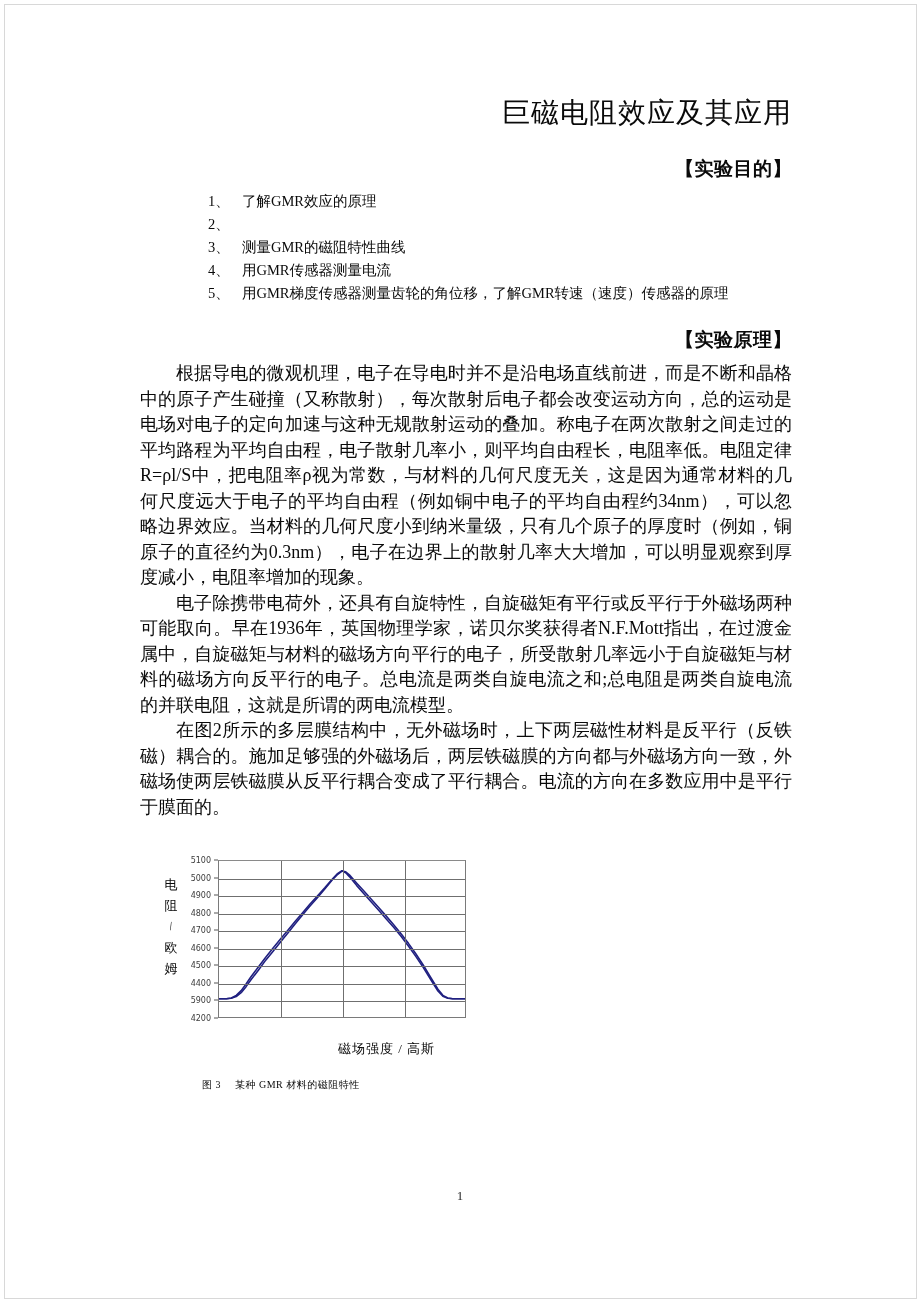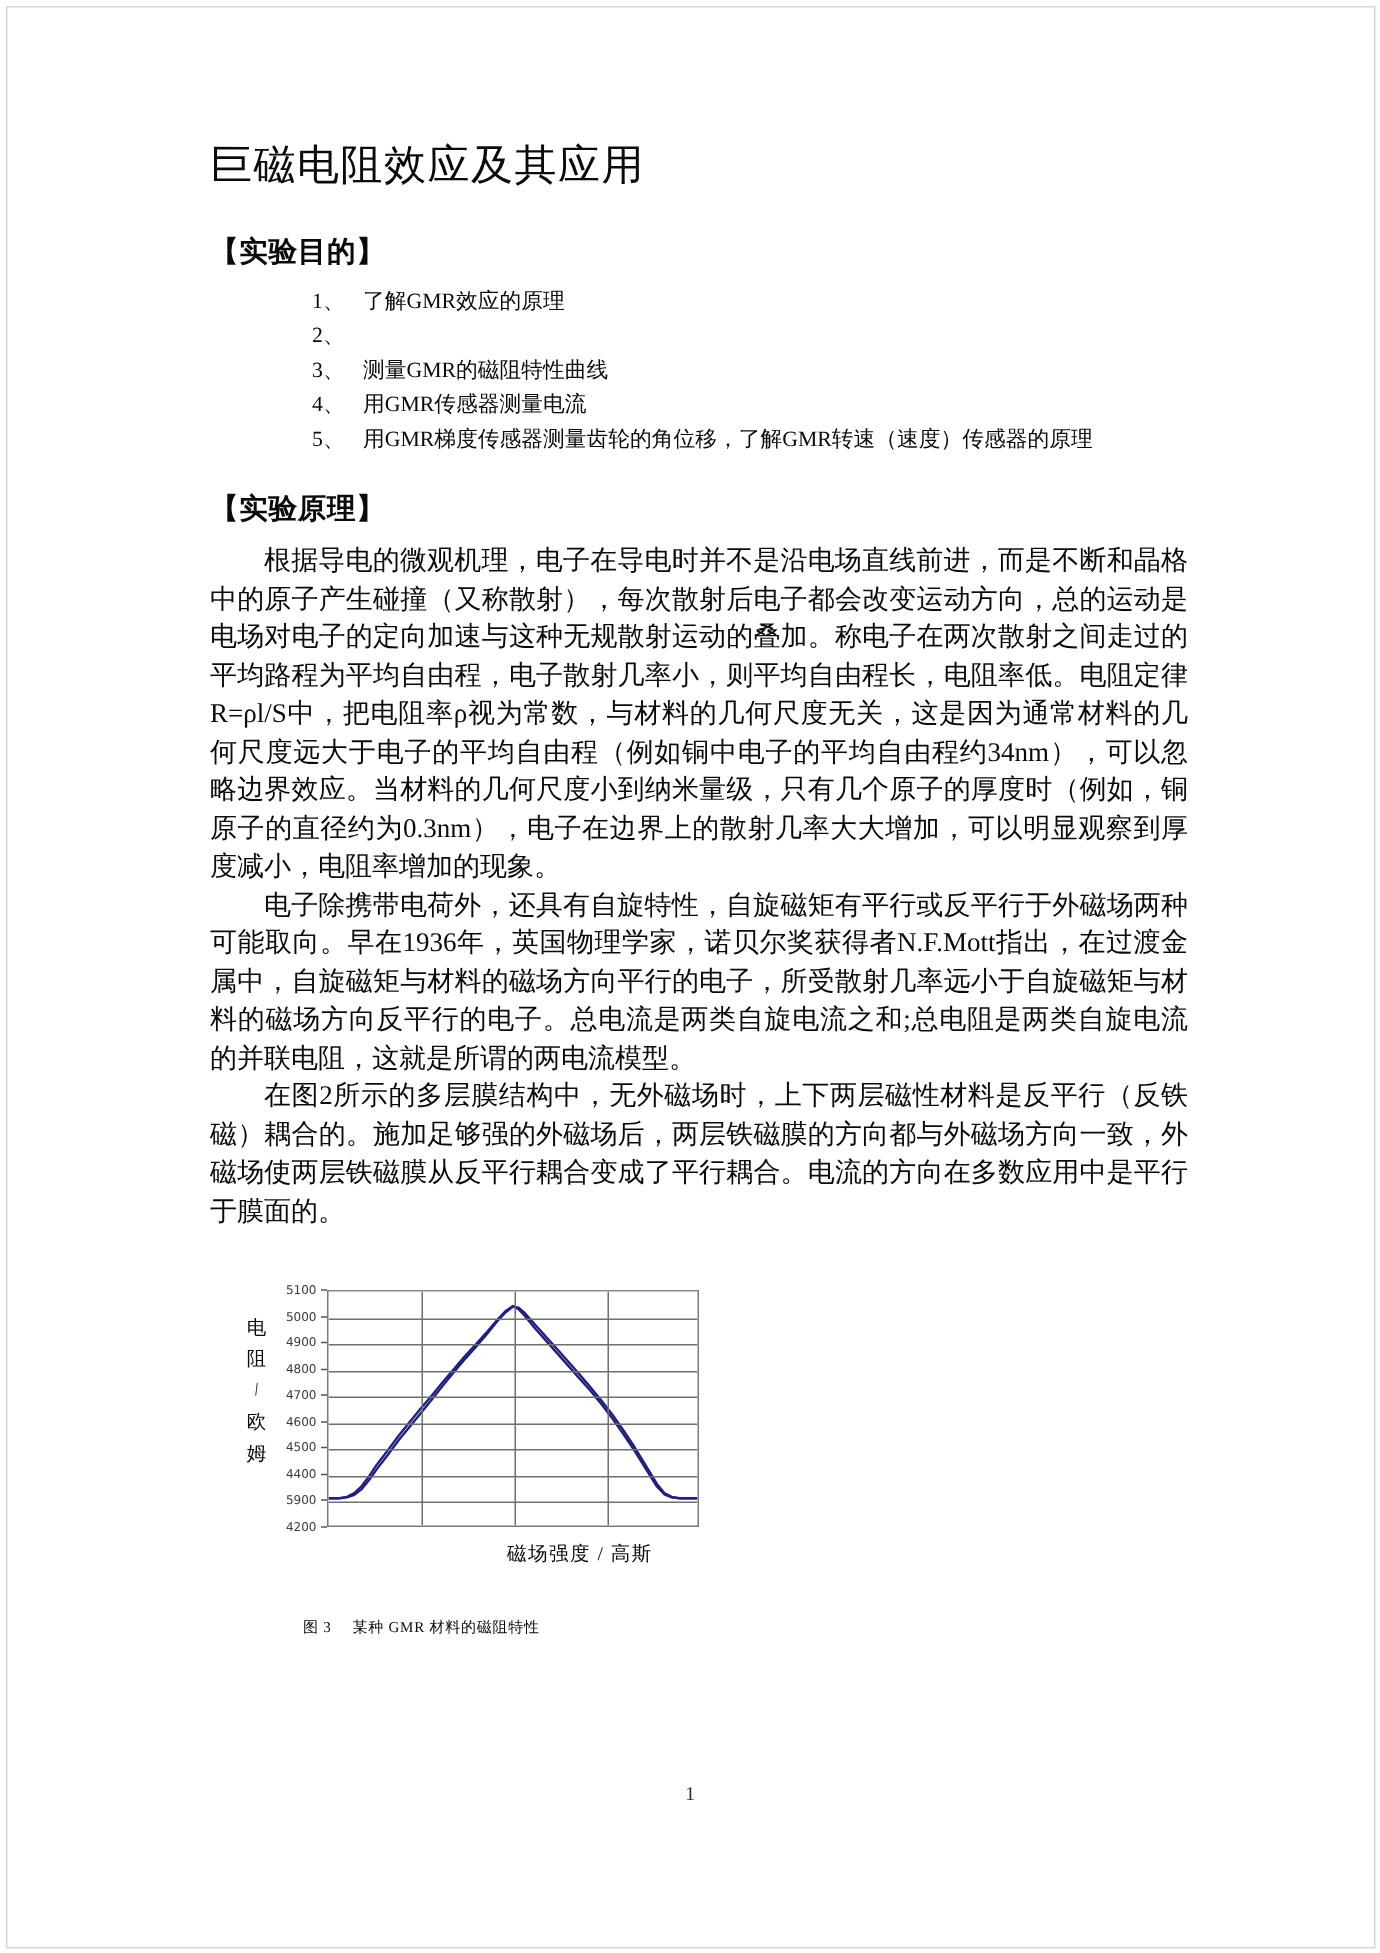--- a/index.html
+++ b/index.html
@@ -25,37 +25,38 @@
   }
   .content {
     position: absolute;
     left: 140px;
     top: 96px;
     width: 652px;
   }
 
   
   .doc-title {
-    text-align: left;
+    text-align: right;
     font-size: 28px;
     line-height: 34px;
     font-weight: normal;
     letter-spacing: 1px;
     margin: 0 0 26px 0;
-    font-family: Liberation Mono, monospace;
+    font-family: Liberation Sans, sans-serif;
   }
 
   
   .section-head {
     font-size: 19px;
     line-height: 24px;
     font-weight: bold;
     margin: 0 0 10px 0;
     letter-spacing: 0.5px;
     font-family: "DejaVu Sans", "Liberation Sans", sans-serif;
+    text-align: right;
   }
   .section-head.second {
     margin-top: 22px;
   }
 
   
   .obj-list {
     margin: 0 0 0 0;
     padding: 0;
     list-style: none;
@@ -186,21 +187,21 @@
     top: 6px;
     font-size: 8px;
     font-family: "DejaVu Sans", "Liberation Sans", sans-serif;
     color: #3b3b3b;
     transform: translateX(-50%);
     white-space: nowrap;
   }
   .xlabel {
     position: absolute;
     left: 150px;
-    top: 167px;
+    top: 180px;
     font-size: 13px;
     letter-spacing: 1px;
     white-space: nowrap;
   }
 
   .fig-caption {
     margin-top: 0;
     margin-left: 62px;
     font-size: 10px;
     letter-spacing: 0.5px;

